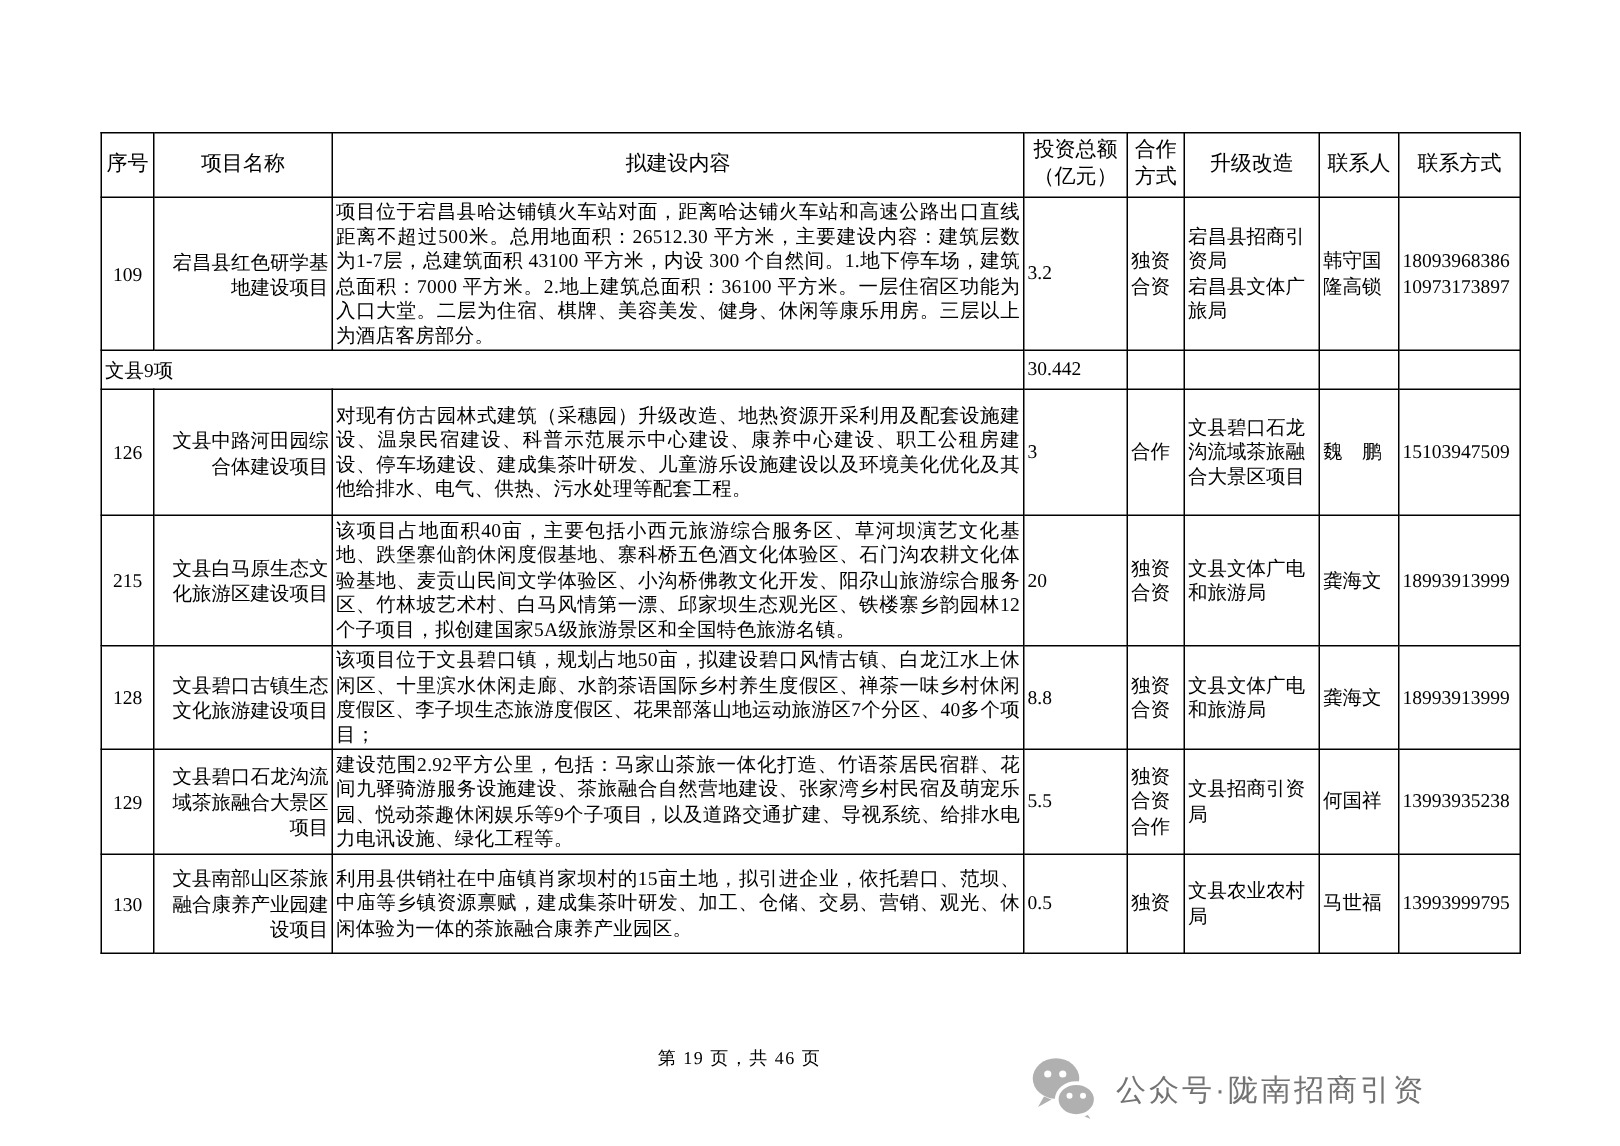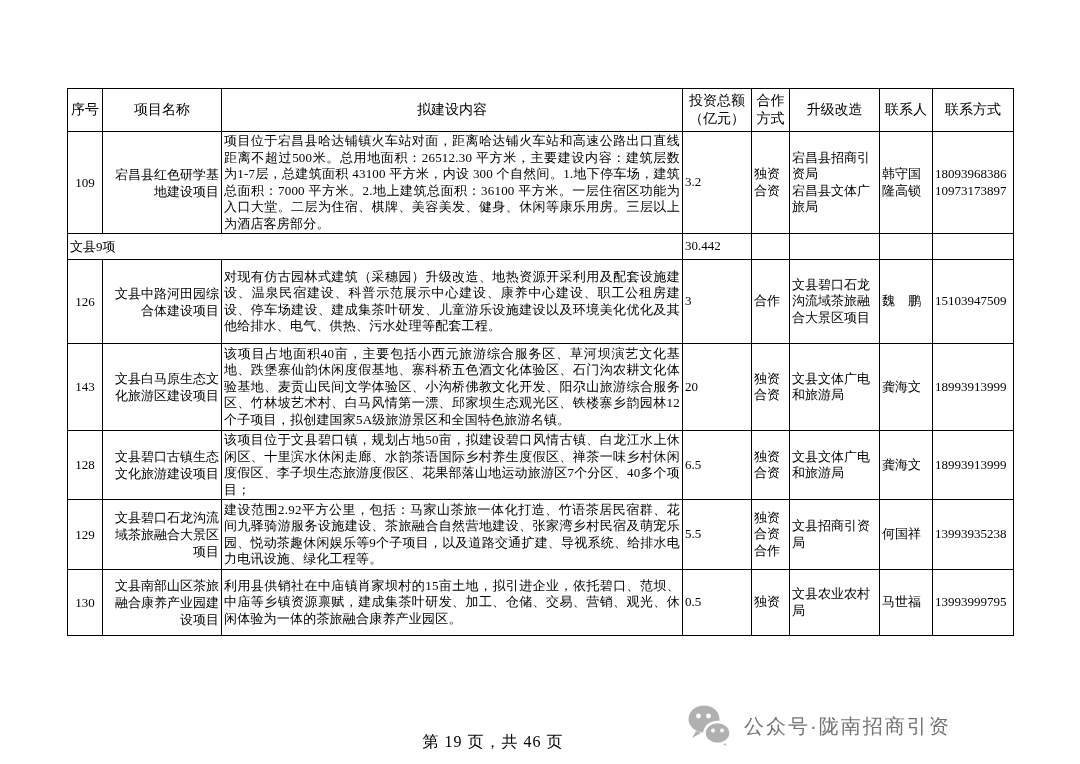--- a/index.html
+++ b/index.html
@@ -32,21 +32,21 @@
   tr.h43  { height:43px; }
   tr.h101 { height:101px; }
   tr.h26  { height:26px; }
   tr.h30  { height:30px; }
   tr.h84  { height:84px; }
   tr.h87  { height:87px; }
   tr.h66  { height:66px; }
   tr.h70  { height:70px; }
   .page-number {
     position:absolute; left:408px; top:697px; width:170px;
-    font-size:16px; text-align:center; letter-spacing:1px;margin-top:35px;
+    font-size:12px; text-align:center; letter-spacing:1px;
   }
   .watermark {
     position:absolute; left:686px; top:698px; height:56px;
     display:flex; align-items:center;
   }
   .watermark-icon { width:46px; height:44px; flex:0 0 auto; }
   .watermark-text {
     font-family:"Liberation Sans","DejaVu Sans",sans-serif;
     font-size:20px; color:#737373; letter-spacing:2px;
     margin-left:12px; white-space:nowrap;
@@ -113,36 +113,36 @@
       <td class="c-name">文县中路河田园综合体建设项目</td>
       <td class="c-content">对现有仿古园林式建筑（采穗园）升级改造、地热资源开采利用及配套设施建设、温泉民宿建设、科普示范展示中心建设、康养中心建设、职工公租房建设、停车场建设、建成集茶叶研发、儿童游乐设施建设以及环境美化优化及其他给排水、电气、供热、污水处理等配套工程。</td>
       <td class="c-inv">3</td>
       <td class="c-mode">合作</td>
       <td class="c-unit">文县碧口石龙沟流域茶旅融合大景区项目</td>
       <td class="c-person">魏　鹏</td>
       <td class="c-phone">15103947509</td>
     </tr>
 
     <tr class="h87">
-      <td class="c-no">143</td>
+      <td class="c-no">215</td>
       <td class="c-name">文县白马原生态文化旅游区建设项目</td>
       <td class="c-content">该项目占地面积40亩，主要包括小西元旅游综合服务区、草河坝演艺文化基地、跌堡寨仙韵休闲度假基地、寨科桥五色酒文化体验区、石门沟农耕文化体验基地、麦贡山民间文学体验区、小沟桥佛教文化开发、阳尕山旅游综合服务区、竹林坡艺术村、白马风情第一漂、邱家坝生态观光区、铁楼寨乡韵园林12个子项目，拟创建国家5A级旅游景区和全国特色旅游名镇。</td>
       <td class="c-inv">20</td>
       <td class="c-mode">独资
 合资</td>
       <td class="c-unit">文县文体广电和旅游局</td>
       <td class="c-person">龚海文</td>
       <td class="c-phone">18993913999</td>
     </tr>
 
     <tr class="h66">
       <td class="c-no">128</td>
       <td class="c-name">文县碧口古镇生态文化旅游建设项目</td>
       <td class="c-content">该项目位于文县碧口镇，规划占地50亩，拟建设碧口风情古镇、白龙江水上休闲区、十里滨水休闲走廊、水韵茶语国际乡村养生度假区、禅茶一味乡村休闲度假区、李子坝生态旅游度假区、花果部落山地运动旅游区7个分区、40多个项目；</td>
-      <td class="c-inv">6.5</td>
+      <td class="c-inv">8.8</td>
       <td class="c-mode">独资
 合资</td>
       <td class="c-unit">文县文体广电和旅游局</td>
       <td class="c-person">龚海文</td>
       <td class="c-phone">18993913999</td>
     </tr>
 
     <tr class="h70">
       <td class="c-no">129</td>
       <td class="c-name">文县碧口石龙沟流域茶旅融合大景区项目</td>

